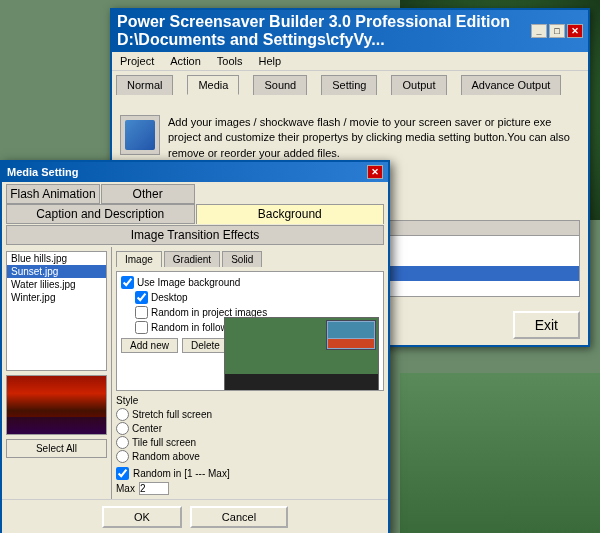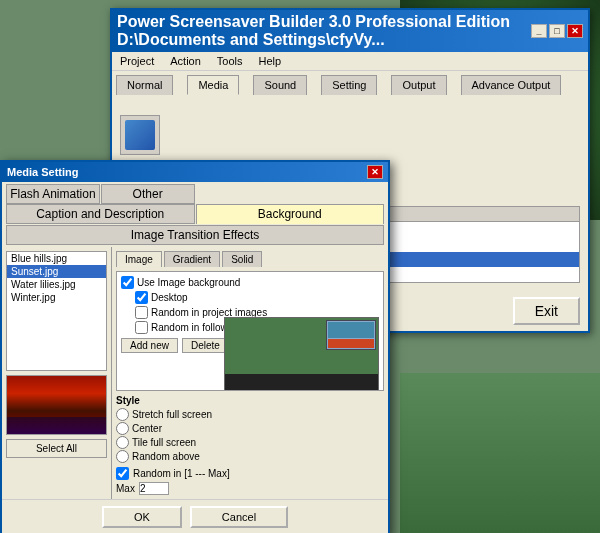--- a/index.html
+++ b/index.html
@@ -391,20 +391,21 @@
     <div class="tab">Output</div>
     <div class="tab">Advance Output</div>
   </div>
 
   <div class="main-content">
     <div style="display:flex; gap:8px; margin-bottom:6px;">
 
       <div style="width:40px; height:40px; background:#d4d0c8; border:1px solid #999; display:flex; align-items:center; justify-content:center; flex-shrink:0;">
         <div style="width:30px;height:30px;background:linear-gradient(135deg,#4488cc,#2255aa);border-radius:2px;"></div>
       </div>
+      <p class="description-text">Add your images / shockwave flash / movie to your screen saver or picture exe project and customize their propertys by clicking media setting button.You can also remove or reorder your added files.</p>
     </div>
 
     <div class="toolbar">
       <button class="tool-btn">
         <div class="tool-icon" style="background:linear-gradient(to bottom,#88cc88,#228822);border:1px solid #555;"></div>
         <span>Add</span>
       </button>
       <button class="tool-btn">
         <div class="tool-icon" style="background:linear-gradient(to bottom,#cc8888,#882222);border:1px solid #555;"></div>
         <span>Remove</span>
@@ -543,21 +544,21 @@
         <div class="preview-screenshot">
           <div class="ps-inner"></div>
           <div style="position:absolute;top:2px;right:2px;width:50px;height:30px;background:#88aacc;border:1px solid #445;font-size:7px;padding:1px;">
             <div style="background:#4488aa;width:100%;height:60%;margin-bottom:1px;"></div>
             <div style="background:#cc4422;width:100%;height:35%;"></div>
           </div>
         </div>
       </div>
 
       <div class="style-section">
-        <div style="font-weight:bold;margin-bottom:2px;">Style</div>
+        <div style="font-weight:normal;margin-bottom:2px;">Style</div>
         <div class="radio-row">
           <input type="radio" name="style" style="">
           <span>Stretch full screen</span>
         </div>
         <div class="radio-row">
           <input type="radio" name="style" style="">
           <span>Center</span>
         </div>
         <div class="radio-row">
           <input type="radio" name="style" style="">

